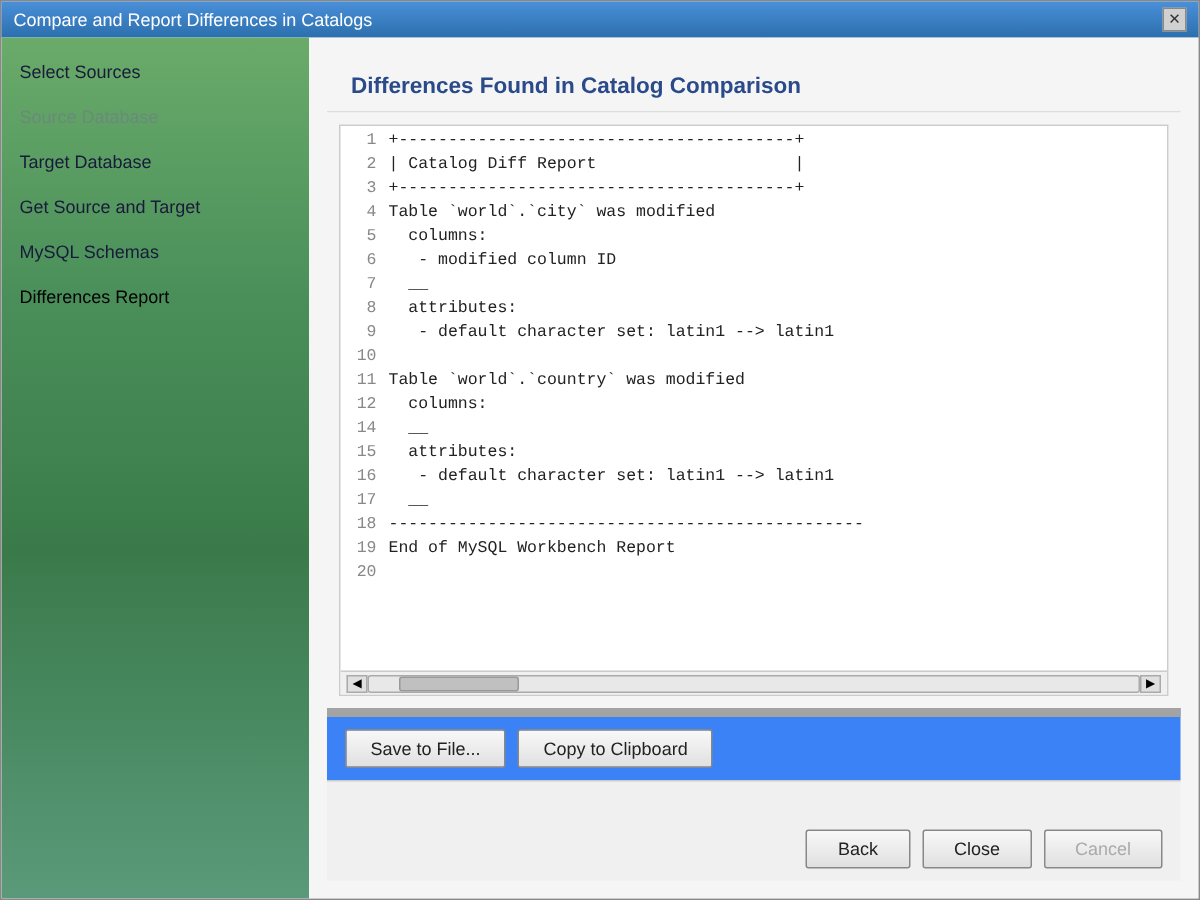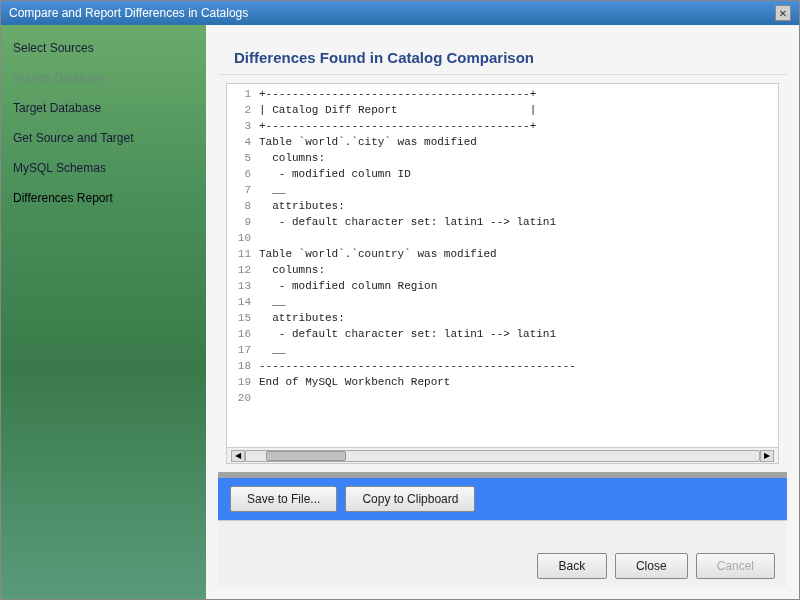--- a/index.html
+++ b/index.html
@@ -296,24 +296,20 @@
               </div>
               <div class="report-line">
                 <span class="line-number">11</span>
                 <span class="line-content">Table `world`.`country` was modified</span>
               </div>
               <div class="report-line">
                 <span class="line-number">12</span>
                 <span class="line-content">  columns:</span>
               </div>
               <div class="report-line">
-                <span class="line-number">13</span>
-                <span class="line-content">   - modified column Region</span>
-              </div>
-              <div class="report-line">
                 <span class="line-number">14</span>
                 <span class="line-content">  __</span>
               </div>
               <div class="report-line">
                 <span class="line-number">15</span>
                 <span class="line-content">  attributes:</span>
               </div>
               <div class="report-line">
                 <span class="line-number">16</span>
                 <span class="line-content">   - default character set: latin1 --&gt; latin1</span>

